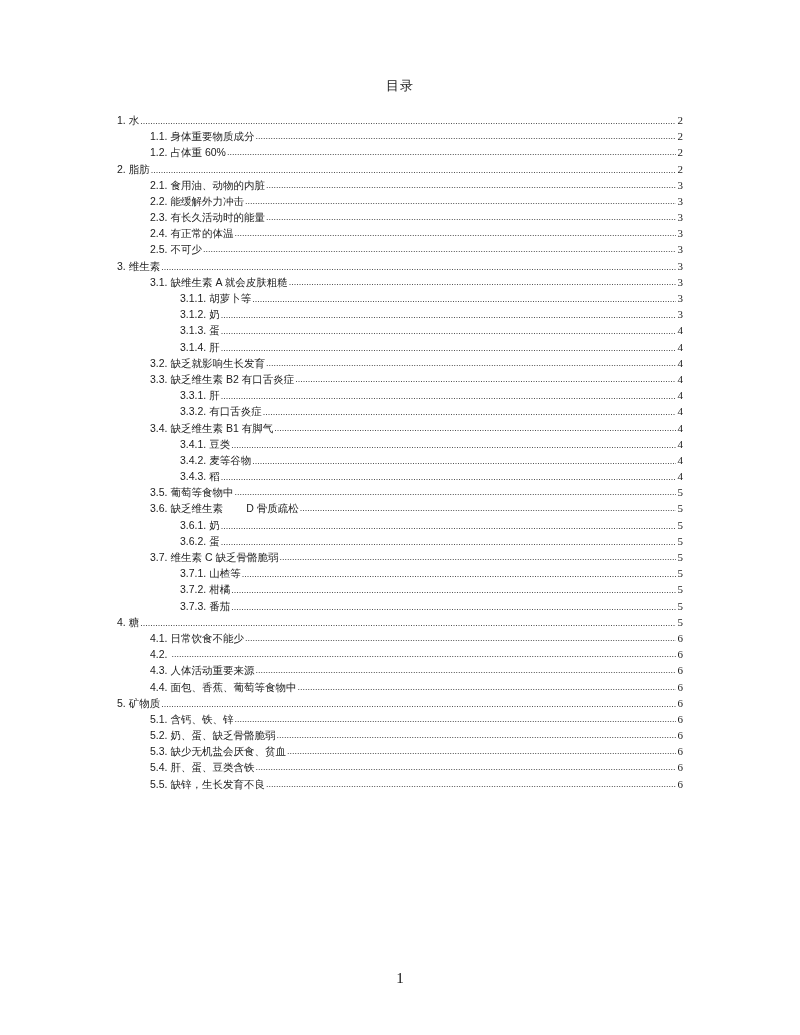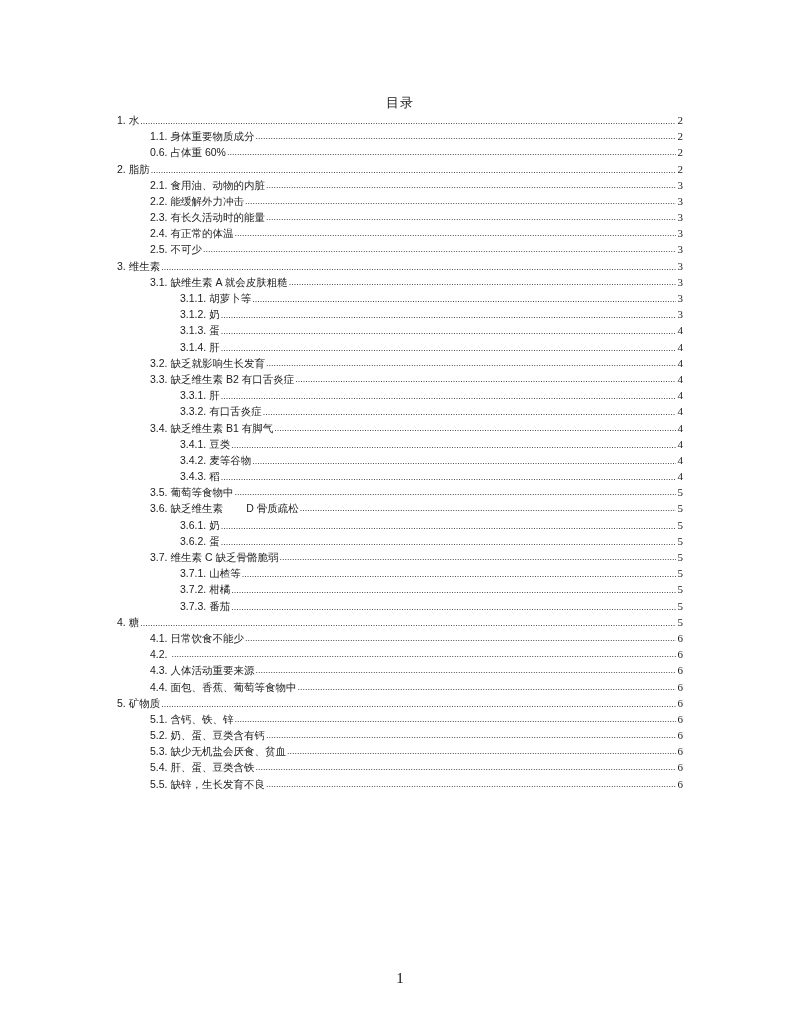--- a/index.html
+++ b/index.html
@@ -1,19 +1,19 @@
 <!DOCTYPE html>
 <html><head>
 <meta charset="utf-8">
 <style>
   html, body { margin: 0; padding: 0; background: #ffffff; }
   body { width: 800px; height: 1035px; position: relative; overflow: hidden;
          font-family: "Liberation Sans", "DejaVu Sans", sans-serif; color: #1a1a1a; }
   .page { position: absolute; left: 0; top: 0; width: 800px; height: 1035px; background: #fff; }
-  .toc-title { position: absolute; top: 94px; left: 0; width: 800px; text-align: center;
+  .toc-title { position: absolute; top: 77px; left: 0; width: 800px; text-align: center;
                font-size: 13px; letter-spacing: 1px; color: #222; }
   .toc-list { position: absolute; top: 112px; left: 117px; width: 566px; margin: 0; padding: 0; list-style: none; }
   .toc-entry { display: flex; align-items: baseline; height: 16.2px; line-height: 16.2px;
                font-size: 10.5px; white-space: nowrap; }
   .toc-entry.l1 { padding-left: 0; }
   .toc-entry.l2 { padding-left: 33px; align-items: flex-end; }
   .toc-entry.l3 { padding-left: 63px; }
   .toc-num { margin-right: 3px; color: #1a1a1a; }
   .toc-text { color: #222; }
   .toc-leader { flex: 1 1 auto; overflow: hidden; margin: 0 1px; color: #333;
@@ -36,21 +36,21 @@
       <span class="toc-leader"></span>
       <span class="toc-page">2</span>
     </li>
       <li class="toc-entry l2">
       <span class="toc-num">1.1.</span>
       <span class="toc-text">身体重要物质成分</span>
       <span class="toc-leader"></span>
       <span class="toc-page">2</span>
     </li>
       <li class="toc-entry l2">
-      <span class="toc-num">0.6.</span>
+      <span class="toc-num">1.2.</span>
       <span class="toc-text">占体重 60%</span>
       <span class="toc-leader"></span>
       <span class="toc-page">2</span>
     </li>
       <li class="toc-entry l1">
       <span class="toc-num">2.</span>
       <span class="toc-text">脂肪</span>
       <span class="toc-leader"></span>
       <span class="toc-page">2</span>
     </li>
@@ -252,21 +252,21 @@
       <span class="toc-page">6</span>
     </li>
       <li class="toc-entry l2">
       <span class="toc-num">5.1.</span>
       <span class="toc-text">含钙、铁、锌</span>
       <span class="toc-leader"></span>
       <span class="toc-page">6</span>
     </li>
       <li class="toc-entry l2">
       <span class="toc-num">5.2.</span>
-      <span class="toc-text">奶、蛋、豆类含有钙</span>
+      <span class="toc-text">奶、蛋、缺乏骨骼脆弱</span>
       <span class="toc-leader"></span>
       <span class="toc-page">6</span>
     </li>
       <li class="toc-entry l2">
       <span class="toc-num">5.3.</span>
       <span class="toc-text">缺少无机盐会厌食、贫血</span>
       <span class="toc-leader"></span>
       <span class="toc-page">6</span>
     </li>
       <li class="toc-entry l2">

